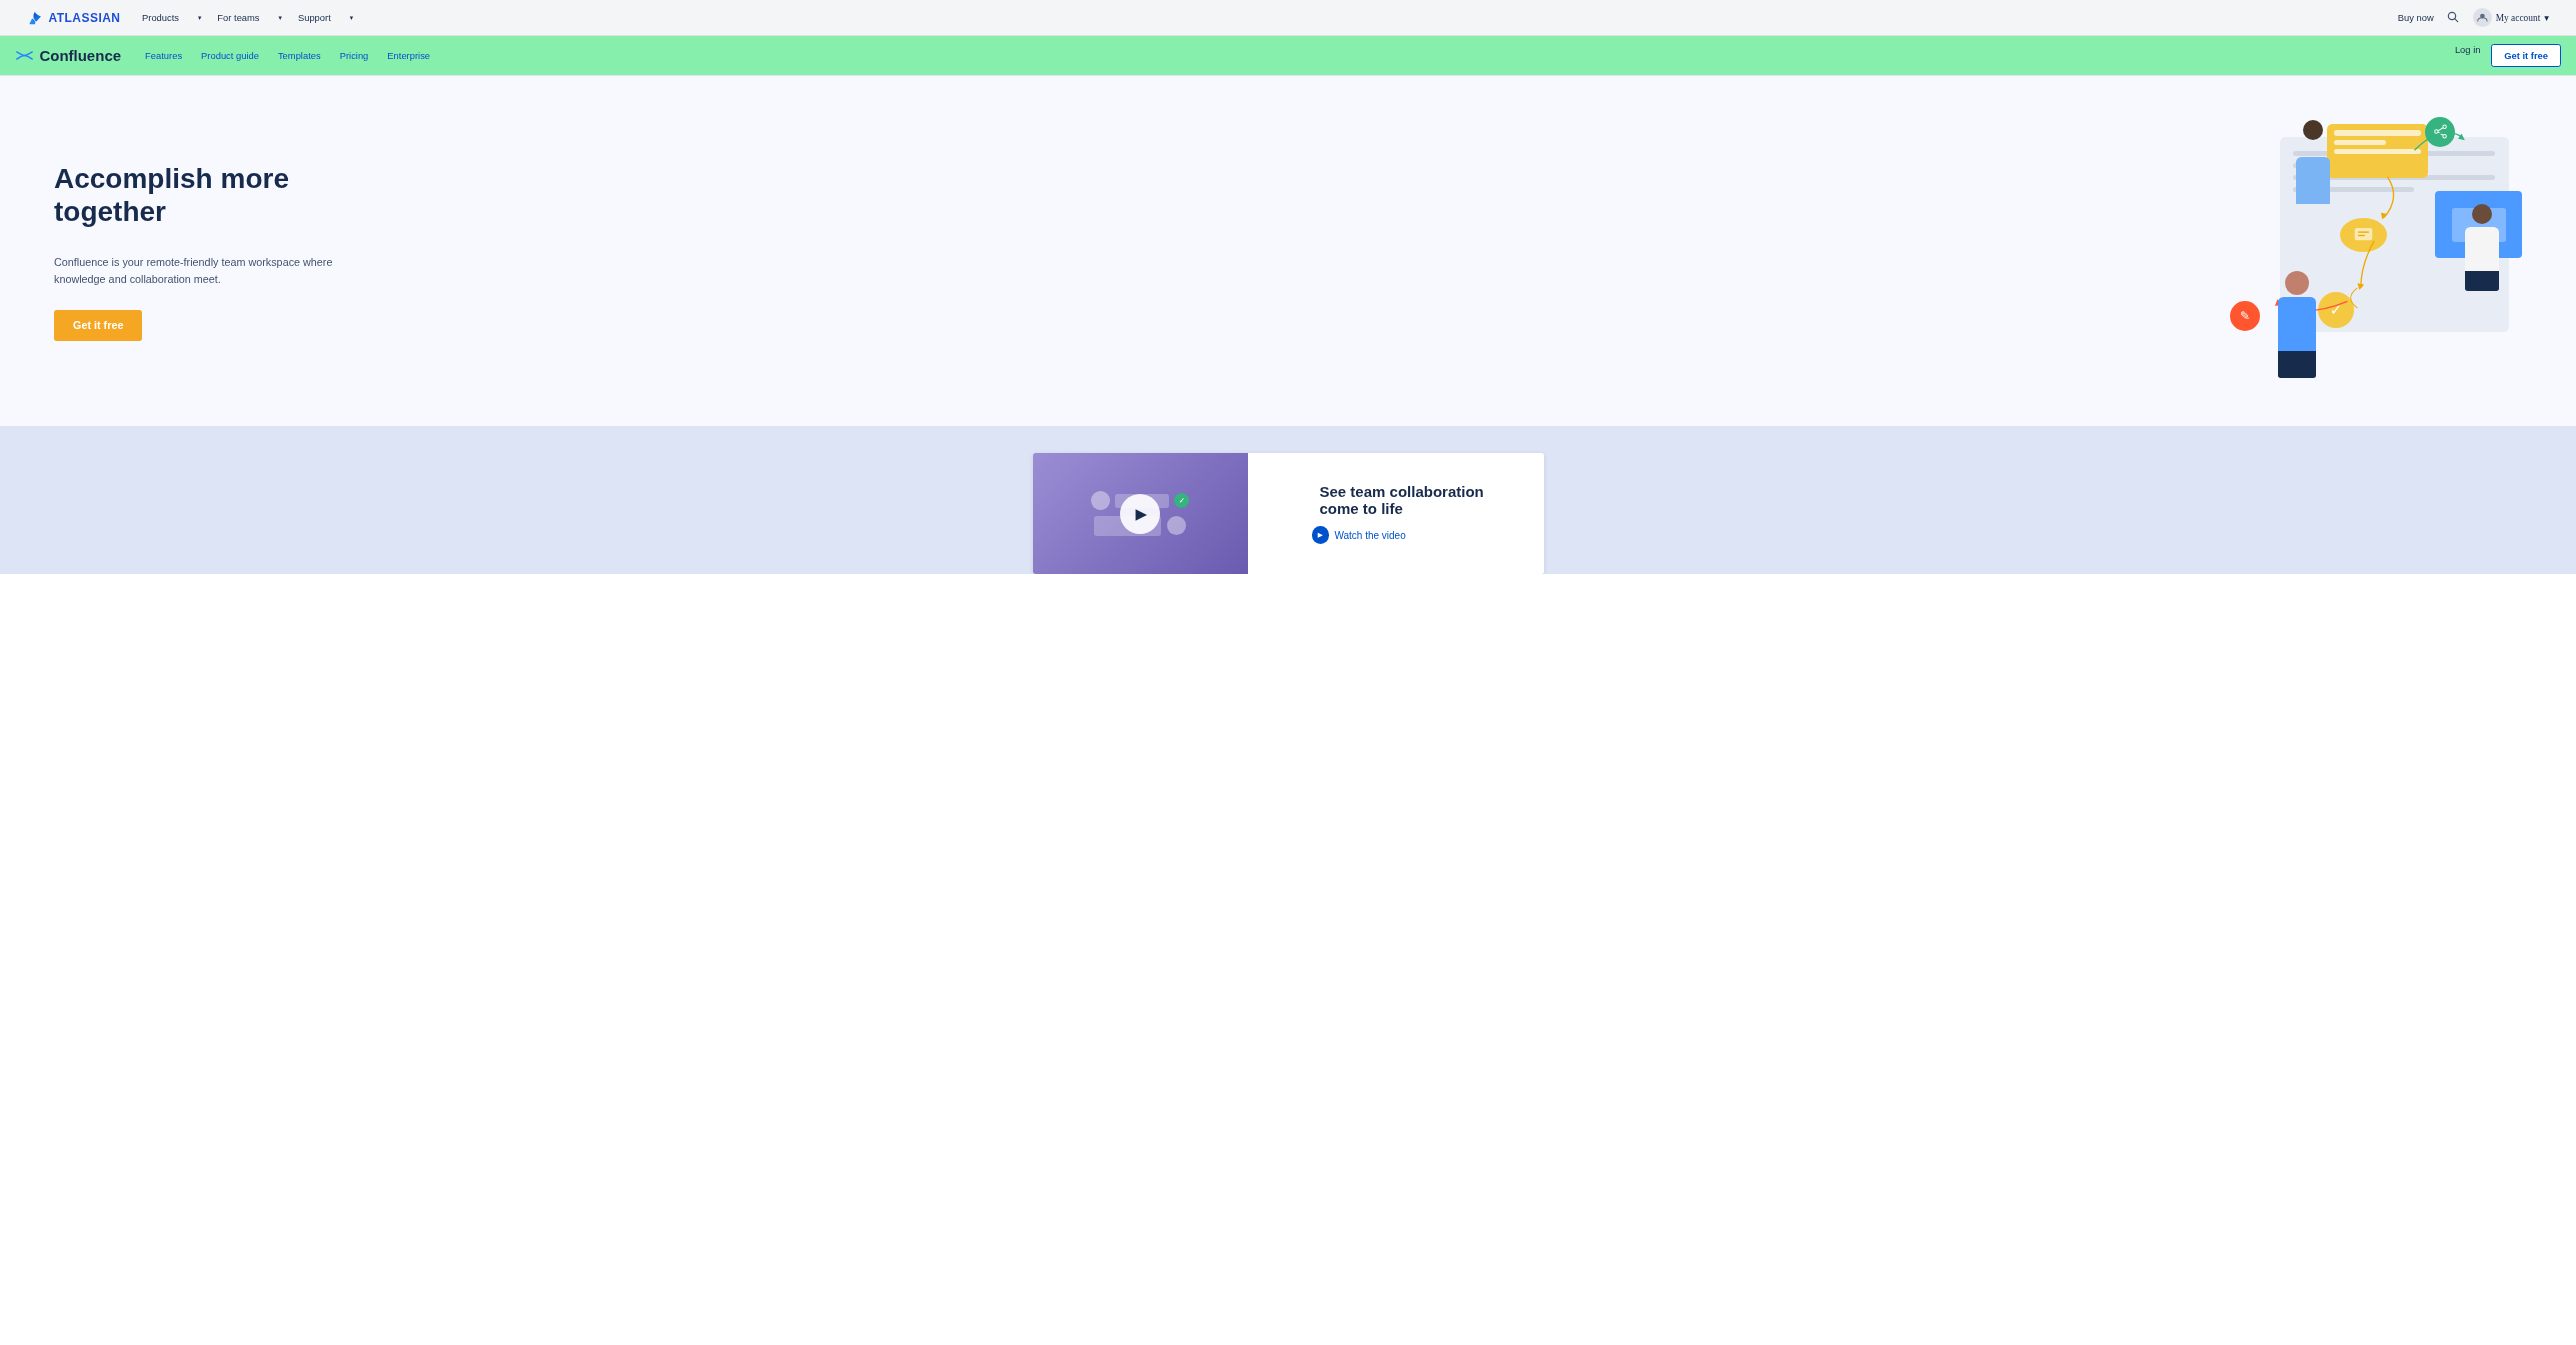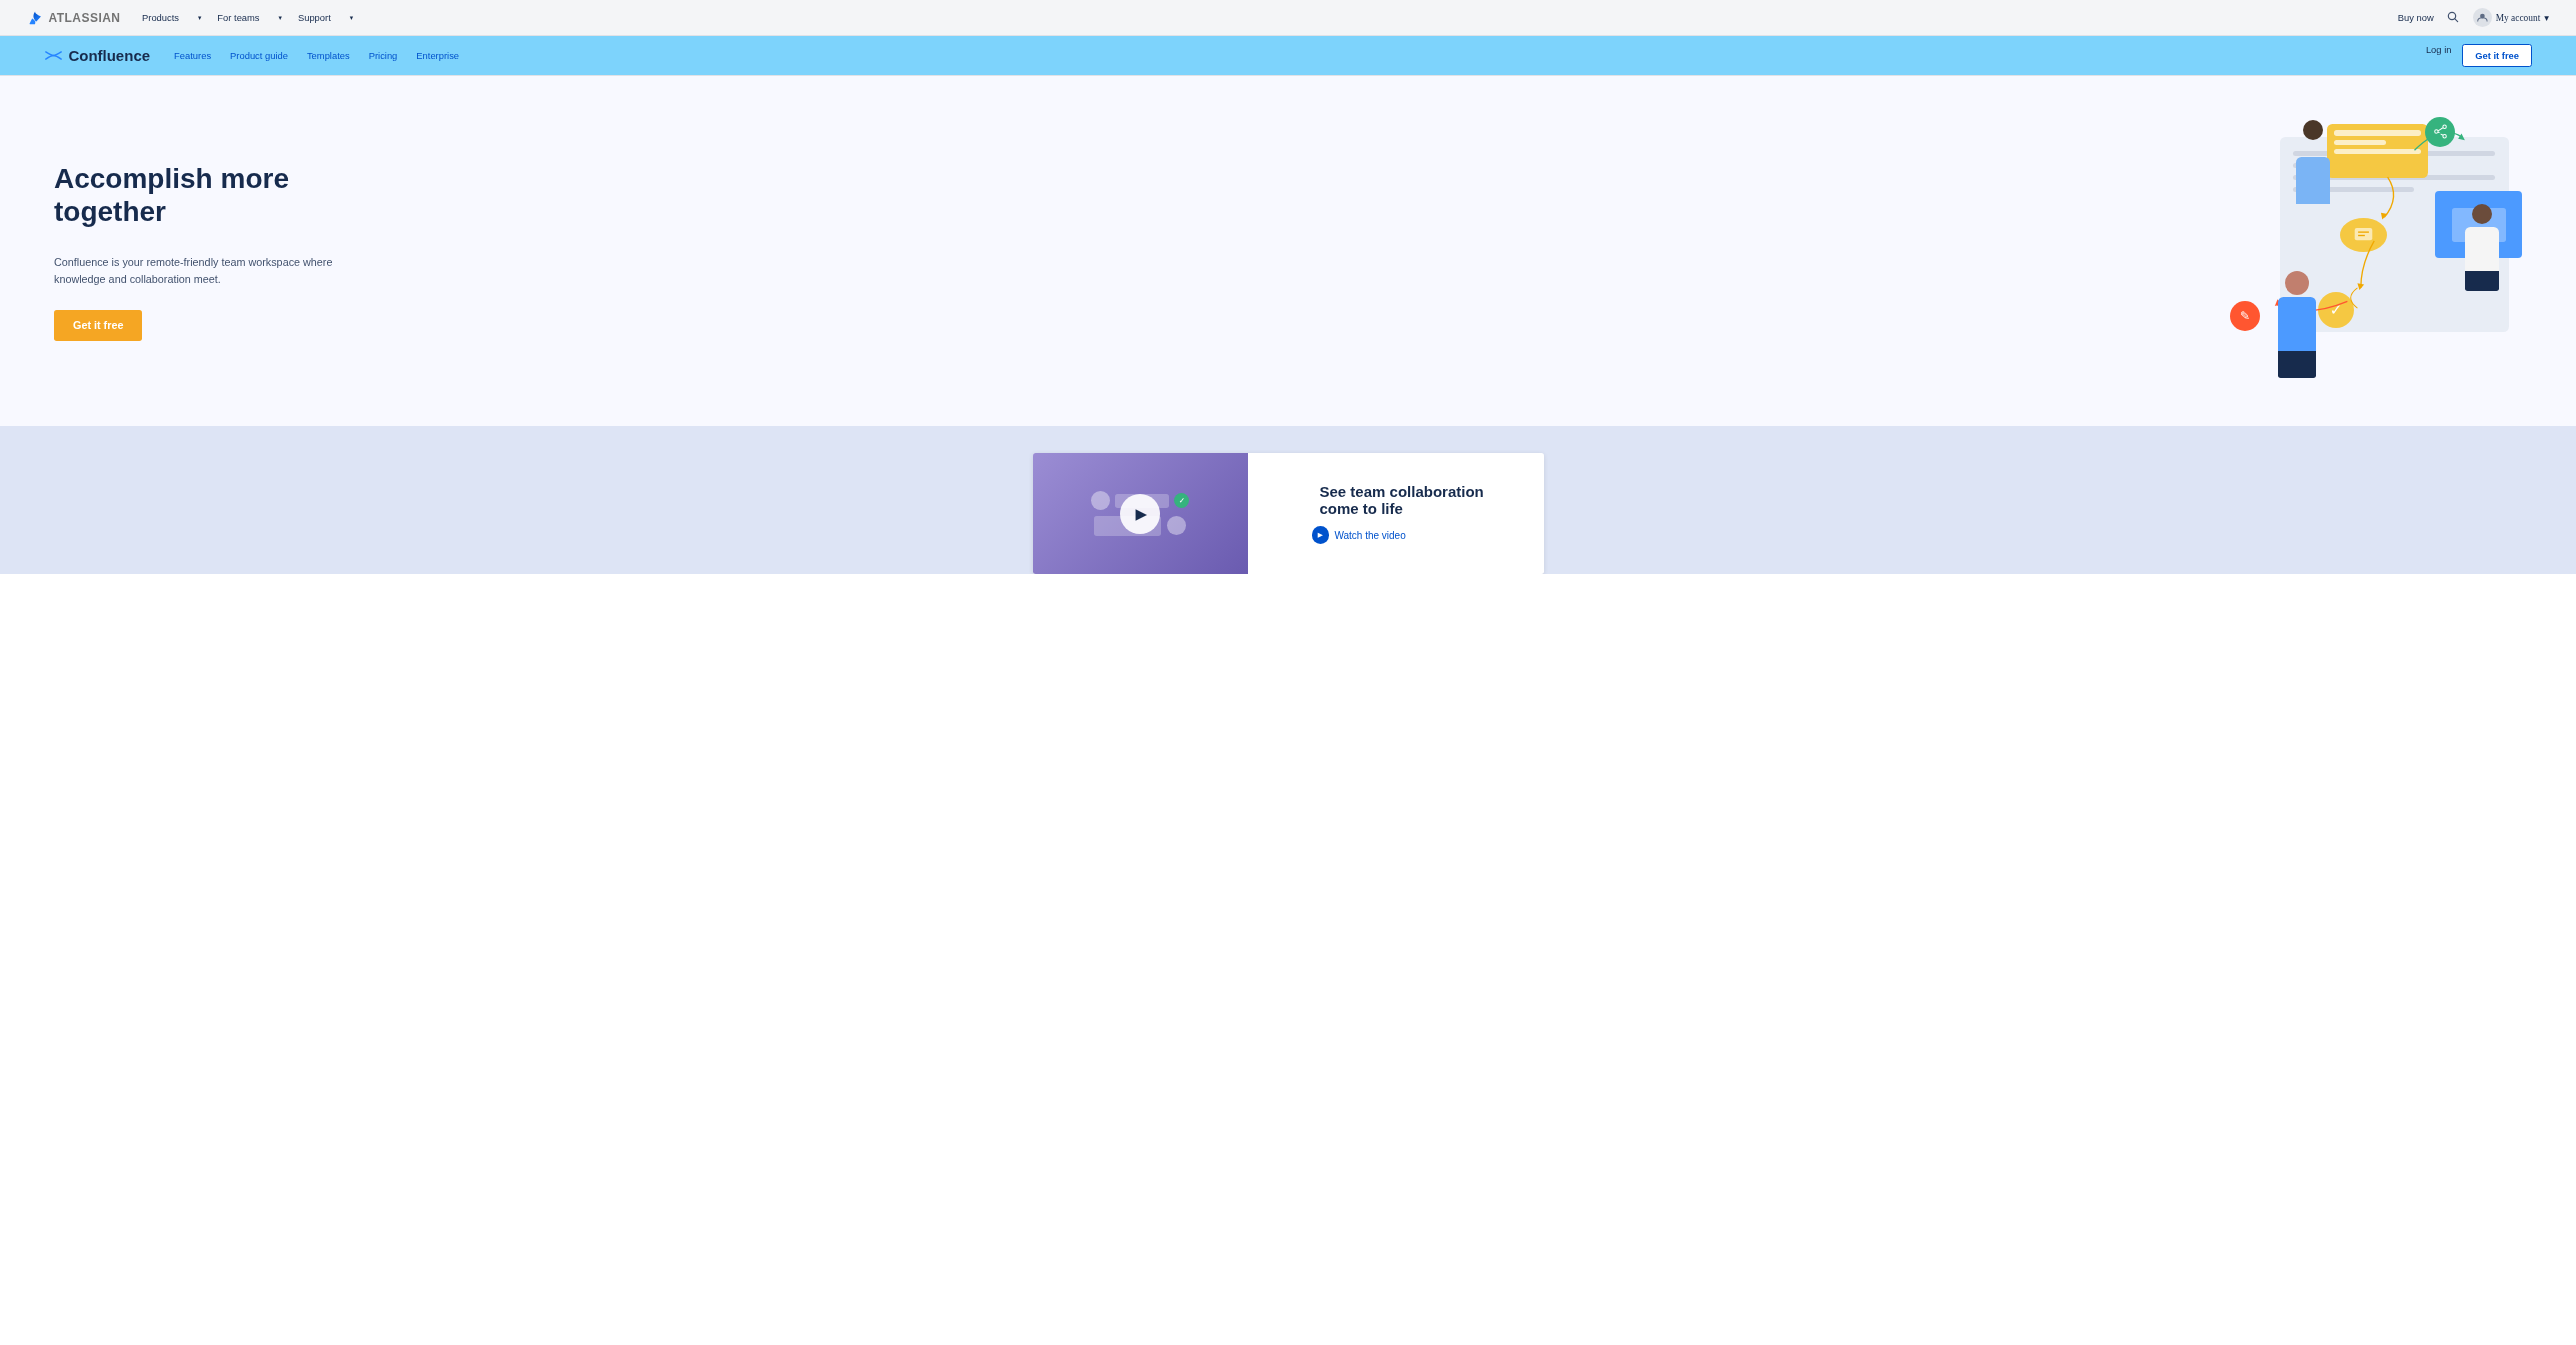--- a/index.html
+++ b/index.html
@@ -9,21 +9,21 @@
     .top-nav {
       background: #f4f5f7;
       border-bottom: 0.7px solid #e0e2e7;
       height: 36px;
       display: flex;
       align-items: center;
       padding: 0 27px;
       justify-content: space-between;
     }
     .top-nav-left { display: flex; align-items: center; gap: 21.5px; }
-    .atlassian-logo { display: flex; align-items: center; gap: 5.4px; font-weight: 700; font-size: 12px; color: #737373; letter-spacing: 0.04em; }
+    .atlassian-logo { display: flex; align-items: center; gap: 5.4px; font-weight: 700; font-size: 12px; color: #1d4ed8; letter-spacing: 0.04em; }
     .atlassian-logo .logo-icon { width: 16px; height: 16px; }
     .top-nav-links { display: flex; align-items: center; gap: 16px; }
     .top-nav-link {
       color: #172b4d;
       font-size: 9.4px;
       font-weight: 500;
       text-decoration: none;
       display: flex;
       align-items: center;
       gap: 19px;
@@ -31,26 +31,26 @@
     }
     .top-nav-link .chevron { font-size: 6.7px; }
     .top-nav-right { display: flex; align-items: center; gap: 13.5px; }
     .buy-now-link { color: #172b4d; font-size: 9.4px; font-weight: 500; text-decoration: none; cursor: pointer; }
     .search-icon-btn { background: none; border: none; cursor: pointer; color: #172b4d; font-size: 10.8px; }
     .account-btn { display: flex; align-items: center; gap: 4px; color: #172b4d; font-size: 9.4px; font-weight: 500; cursor: pointer; background: none; border: none; font-family: Liberation Serif, serif; }
     .account-avatar { width: 19px; height: 19px; border-radius: 50%; background: #dde1e7; display: flex; align-items: center; justify-content: center; color: #5e6c84; font-size: 9.4px; }
 
     
     .confluence-nav {
-      background: #7dd3fc;
+      background: #86efac;
       border-bottom: 0.7px solid #e0e2e7;
       height: 40px;
       display: flex;
       align-items: center;
-      padding: 0 44px;
+      padding: 0 15px;
       justify-content: space-between;
     }
     .confluence-nav-left { display: flex; align-items: center; gap: 24px; }
     .confluence-logo { display: flex; align-items: center; gap: 5.4px; color: #172b4d; font-size: 15px; font-weight: 600; text-decoration: none; }
     .confluence-logo-icon { width: 19px; height: 19px; }
     .confluence-nav-links { display: flex; align-items: flex-end; gap: 19px; }
     .confluence-nav-link { color: #0052cc; font-size: 9.4px; font-weight: 500; text-decoration: none; cursor: pointer; }
     .confluence-nav-right { display: flex; gap: 10.8px; }
     .login-link { color: #172b4d; font-size: 9.4px; font-weight: 500; text-decoration: none; cursor: pointer; }
     .get-it-free-btn {

